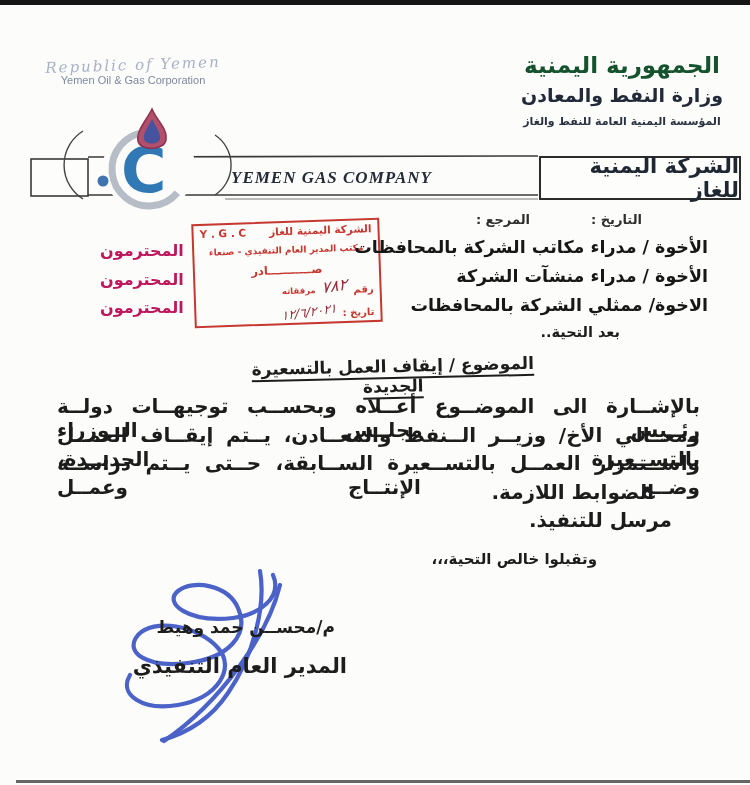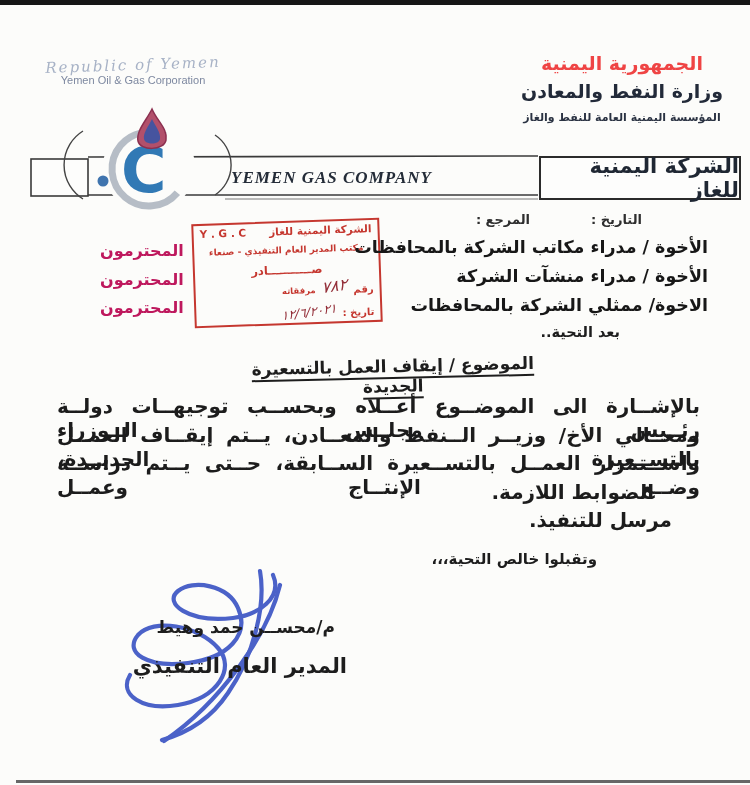--- a/index.html
+++ b/index.html
@@ -15,21 +15,21 @@
 
   
   .hdr-left{left:28px;top:56px;width:210px;text-align:center;}
   .script-en{font-family:"DejaVu Serif",serif;font-style:italic;font-size:15px;
     color:#a7b2c6;letter-spacing:2px;transform:rotate(-2deg);}
   .en-line{font-size:11px;color:#7d88a0;line-height:13px;font-family:"Liberation Sans",sans-serif;}
   .en-line.first{margin-top:5px;}
 
   
   .hdr-right{right:18px;top:52px;width:220px;text-align:center;direction:rtl;}
-  .cal1{font-size:19px;font-weight:bold;color:#ef4444;}
+  .cal1{font-size:23px;font-weight:bold;color:#14532d;}
   .cal2{font-size:19px;font-weight:bold;color:#222a39;margin-top:6px;}
   .cal3{font-size:11px;font-weight:bold;color:#2a3242;margin-top:9px;}
 
   
   .banner-svg{left:25px;top:103px;}
   .company-box{
     right:9px;top:156px;width:198px;height:40px;border:2px solid #2b2b2b;
     display:flex;align-items:center;justify-content:center;direction:rtl;
     font-size:21px;font-weight:bold;color:#1f2733;background:#fdfdfc;
   }

